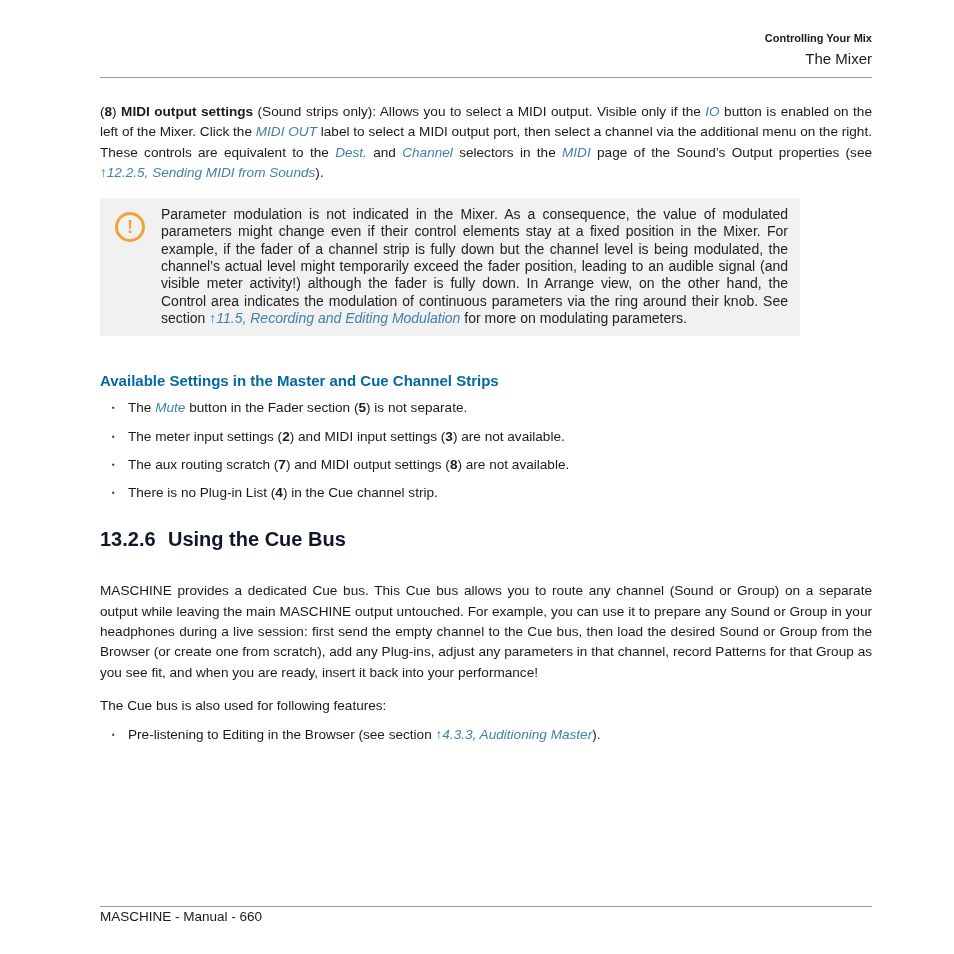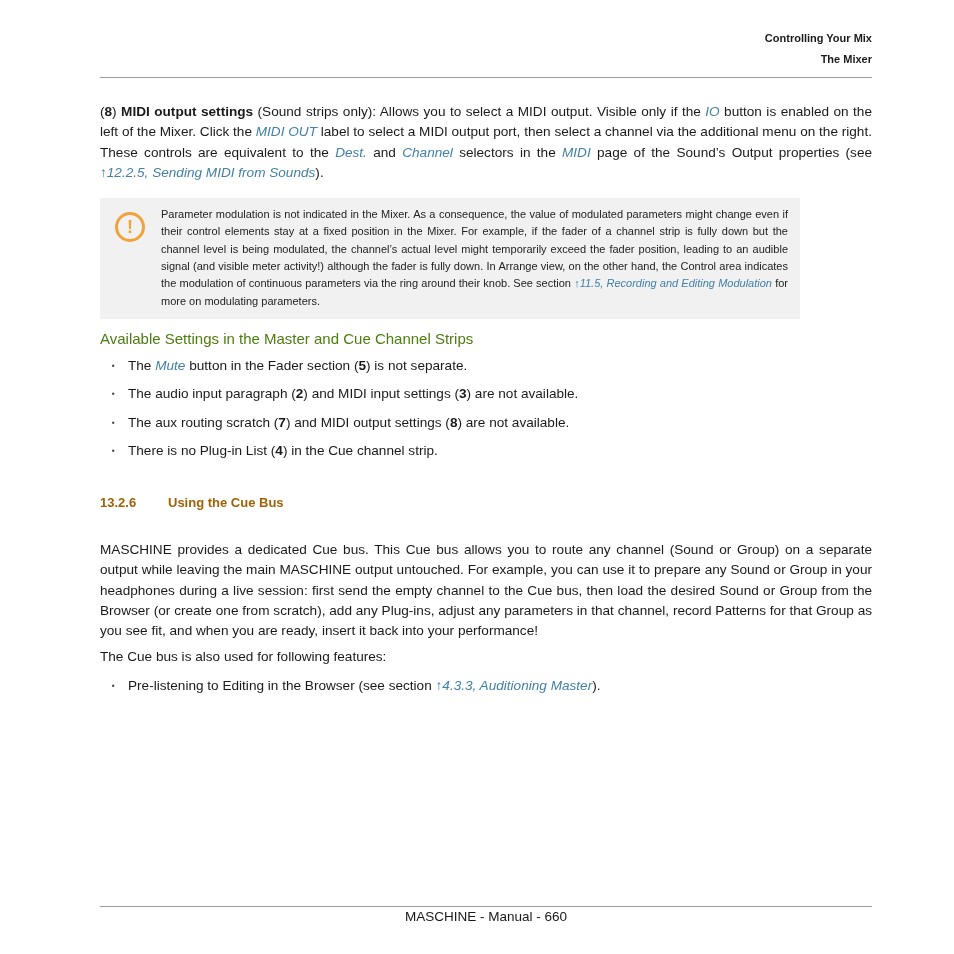--- a/index.html
+++ b/index.html
@@ -12,21 +12,21 @@
   }
   .page {
     width:954px; height:954px;
     display:flex; flex-direction:column;
     padding:30px 82px 30px 100px;
     background:#fff;
   }
   
   .page-header { flex:0 0 auto; text-align:right; }
   .hdr-chapter { font-size:11px; font-weight:bold; line-height:16px; }
-  .hdr-section { font-size:11px; line-height:16px; margin-top:5px;font-weight:bold; }
+  .hdr-section { font-size:15px; line-height:16px; margin-top:5px; }
   .rule { border:none; border-top:1px solid var(--rule,#9c9c9c); height:0; margin-top:10px; }
   
   .content { flex:1 1 auto; min-height:0; overflow:hidden; }
   p.body-text {
     font-size:13.6px; line-height:20.3px;
     text-align:justify;
     margin-top:24px;
   }
   .b { font-weight:bold; }
   .link { color:var(--link,#4181A8); cursor:pointer;font-style:italic; }
@@ -43,47 +43,47 @@
     width:30px; height:30px;
     border:3px solid var(--warning,#F0A33C);
     border-radius:50%;
     color:var(--warning,#F0A33C);
     font-weight:bold; font-size:18px;
     display:flex; align-items:center; justify-content:center;
     margin-top:6px;
   }
   .note-text {
     flex:1 1 auto;
-    font-size:11px; line-height:17.3px;
+    font-size:14px; line-height:17.3px;
     text-align:justify;
     color:#222;
   }
   
   h2.subheading {
-    margin-top:11px;
-    font-size:15px; font-weight:normal; color:#4d7c0f;
+    margin-top:36px;
+    font-size:15px; font-weight:bold; color:#0369a1;
   }
   h2.subheading + p.body-text { margin-top:15px; }
   h1.section-heading {
-    margin-top:34px;
-    font-size:13px; font-weight:bold; color:#a16207;
+    margin-top:25px;
+    font-size:20px; font-weight:bold; color:#0f172a;
     display:flex;
   }
   .sec-num { width:68px; flex:0 0 68px; }
   h1.section-heading + p.body-text { margin-top:30px; }
-  p.short { margin-top:5px; }
+  p.short { margin-top:13px; }
   
   ul.bullet-list { margin-top:9px; list-style:none; padding-left:12px; }
   ul.bullet-list li { display:flex; margin-top:8px; font-size:13.6px; line-height:20.3px; }
   ul.bullet-list li:first-child { margin-top:0; }
   .bullet { flex:0 0 16px; width:16px; font-size:8px; line-height:20.3px; color:#333; }
   .li-text { flex:1 1 auto; }
   
   .page-footer { flex:0 0 auto; margin-top:auto; }
-  .footer-text { text-align:center; font-size:13.5px; margin-top:2px; }
+  .footer-text { text-align:left; font-size:13.5px; margin-top:2px; }
 </style>
 </head>
 <body>
 
 <div class="page">
 
   <header class="page-header">
     <div class="hdr-chapter">Controlling Your Mix</div>
     <div class="hdr-section">The Mixer</div>
     <div class="rule"></div>
@@ -103,21 +103,21 @@
     <h2 class="subheading">Available Settings in the Master and Cue Channel Strips</h2>
 
 
     <ul class="bullet-list">
         <li>
           <span class="bullet">▪</span>
           <span class="li-text"><span>The </span><span class="link">Mute</span><span> button in the Fader section (</span><span class="b">5</span><span>) is not separate.</span></span>
         </li>
         <li>
           <span class="bullet">▪</span>
-          <span class="li-text"><span>The audio input paragraph (</span><span class="b">2</span><span>) and MIDI input settings (</span><span class="b">3</span><span>) are not available.</span></span>
+          <span class="li-text"><span>The meter input settings (</span><span class="b">2</span><span>) and MIDI input settings (</span><span class="b">3</span><span>) are not available.</span></span>
         </li>
         <li>
           <span class="bullet">▪</span>
           <span class="li-text"><span>The aux routing scratch (</span><span class="b">7</span><span>) and MIDI output settings (</span><span class="b">8</span><span>) are not available.</span></span>
         </li>
         <li>
           <span class="bullet">▪</span>
           <span class="li-text"><span>There is no Plug-in List (</span><span class="b">4</span><span>) in the Cue channel strip.</span></span>
         </li>
       </ul>

